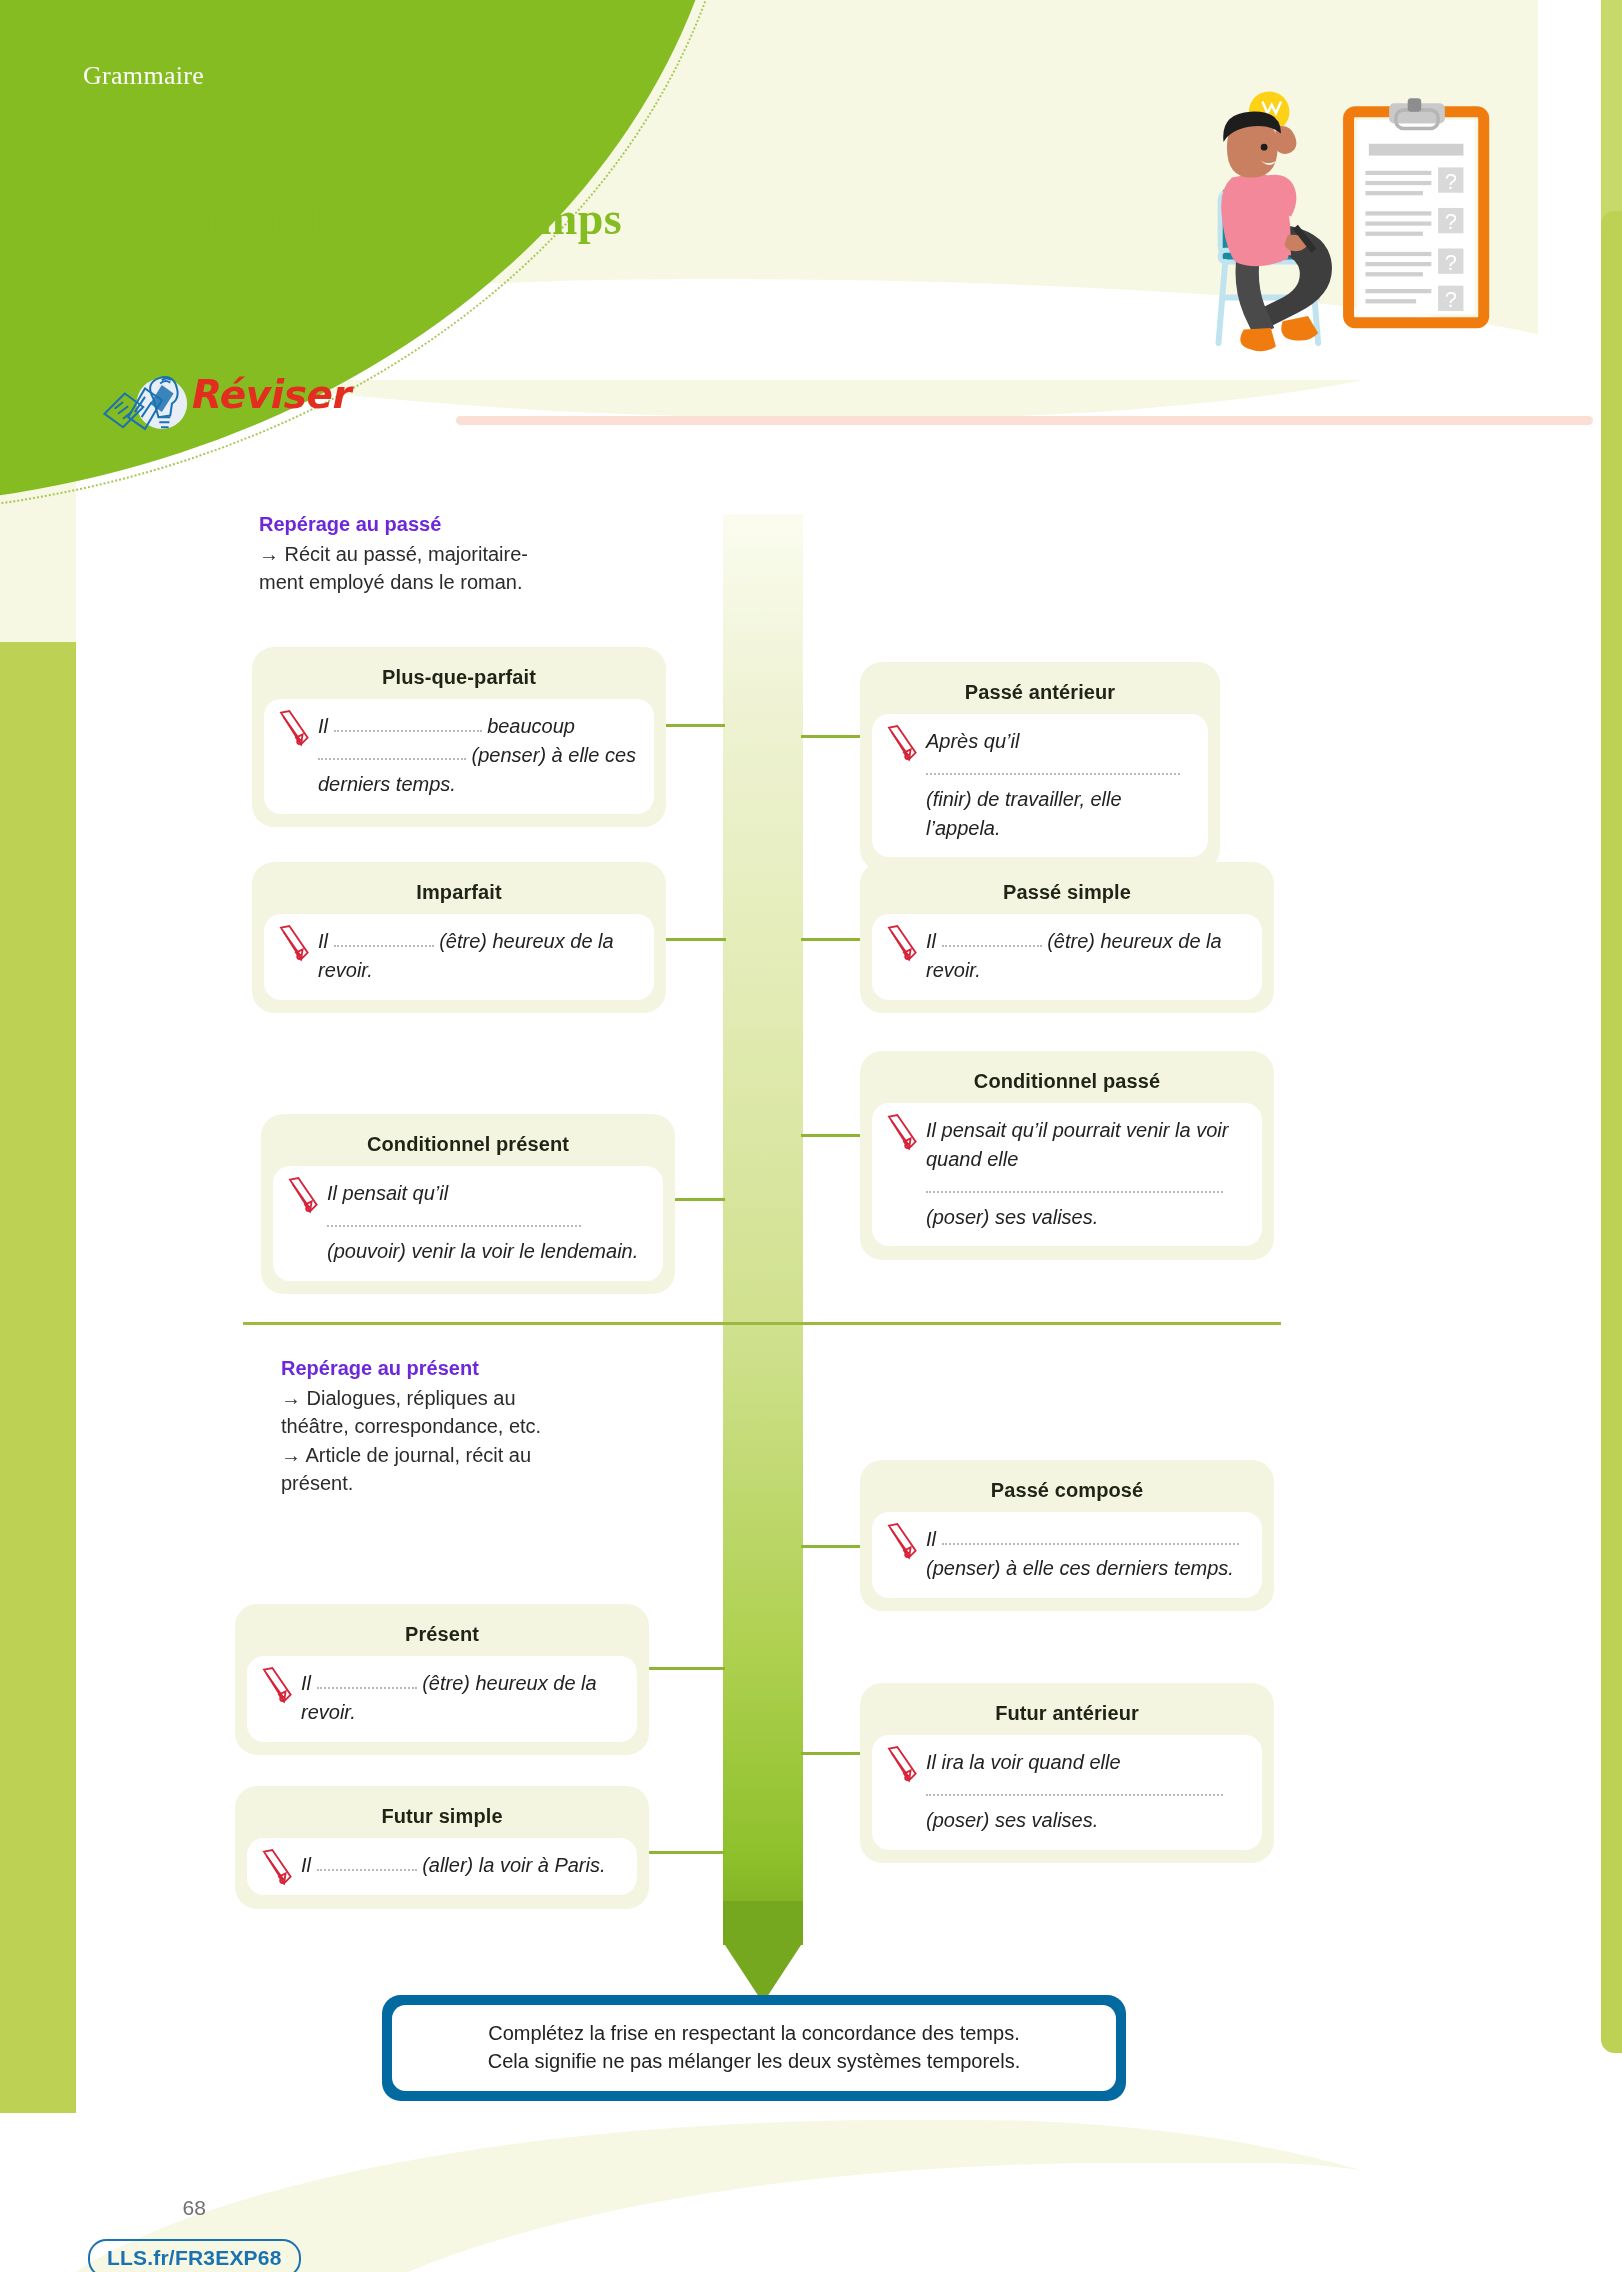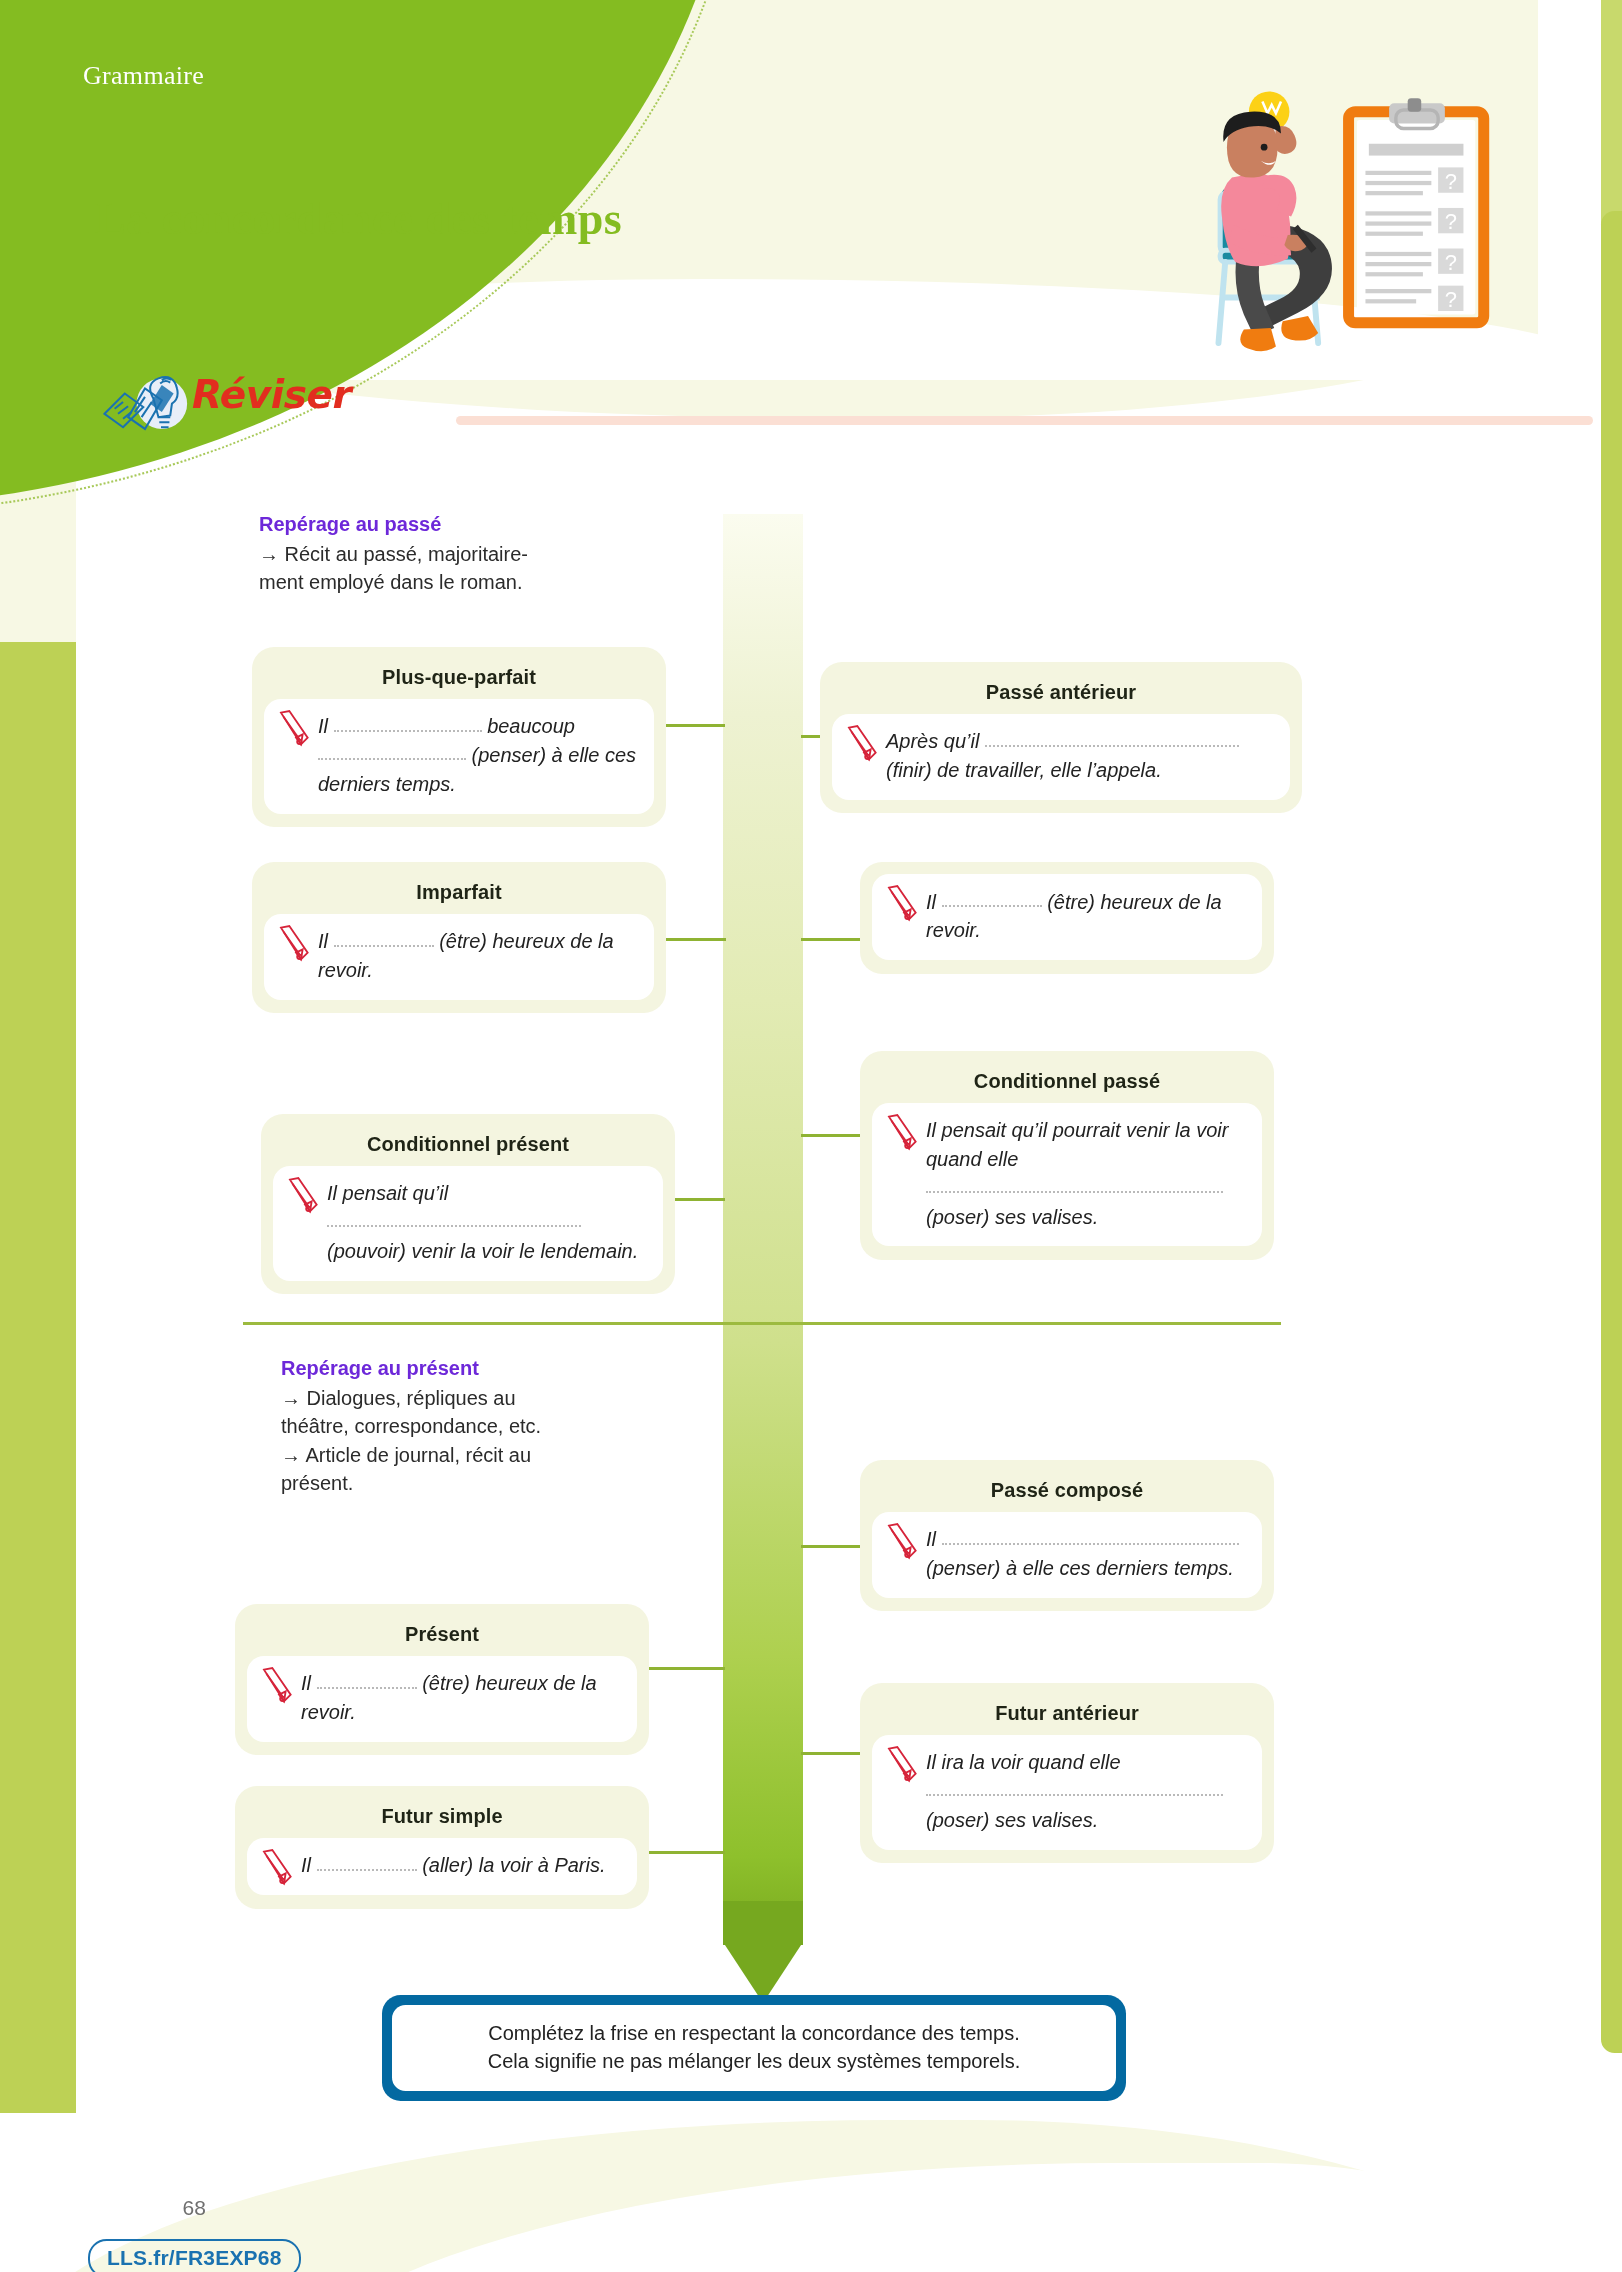--- a/index.html
+++ b/index.html
@@ -313,21 +313,21 @@
       </span>
       <span>Il</span>
       <span class="blank b-md"></span>
       <span>beaucoup</span>
       <span class="blank b-md"></span>
       <span>(penser) à elle ces derniers</span>
       <span>temps.</span>
     </div>
   </div>
 
-  <div class="card" style="left:820px;top:189px;width:482px;">
+  <div class="card" style="left:860px;top:189px;width:360px;">
     <div class="card-title">Passé antérieur</div>
     <div class="card-body">
       <span class="pencil">
         <svg viewBox="0 0 42 46" width="35" height="39">
             <g fill="none" stroke="#d6243a" stroke-width="2.2">
               <path d="M6 4 l10 -2 l22 32 l-8 8 z"></path>
               <path d="M9 9 l20 28"></path>
               <path d="M30 42 l-6 -8 l8 -4 z"></path>
               <circle cx="28" cy="39" r="2.6"></circle>
             </g>
@@ -354,20 +354,21 @@
           </svg>
       </span>
       <span>Il</span>
       <span class="blank b-sm"></span>
       <span>(être) heureux de</span>
       <span>la revoir.</span>
     </div>
   </div>
 
   <div class="card" style="left:860px;top:389px;width:414px;">
+    <div class="card-title">Passé simple</div>
     <div class="card-body">
       <span class="pencil">
         <svg viewBox="0 0 42 46" width="35" height="39">
             <g fill="none" stroke="#d6243a" stroke-width="2.2">
               <path d="M6 4 l10 -2 l22 32 l-8 8 z"></path>
               <path d="M9 9 l20 28"></path>
               <path d="M30 42 l-6 -8 l8 -4 z"></path>
               <circle cx="28" cy="39" r="2.6"></circle>
             </g>
           </svg>

